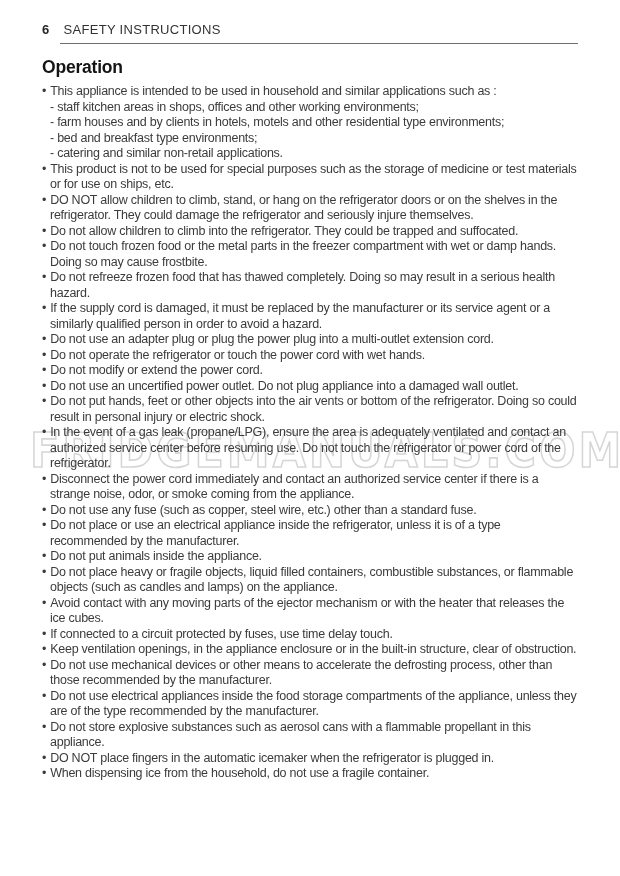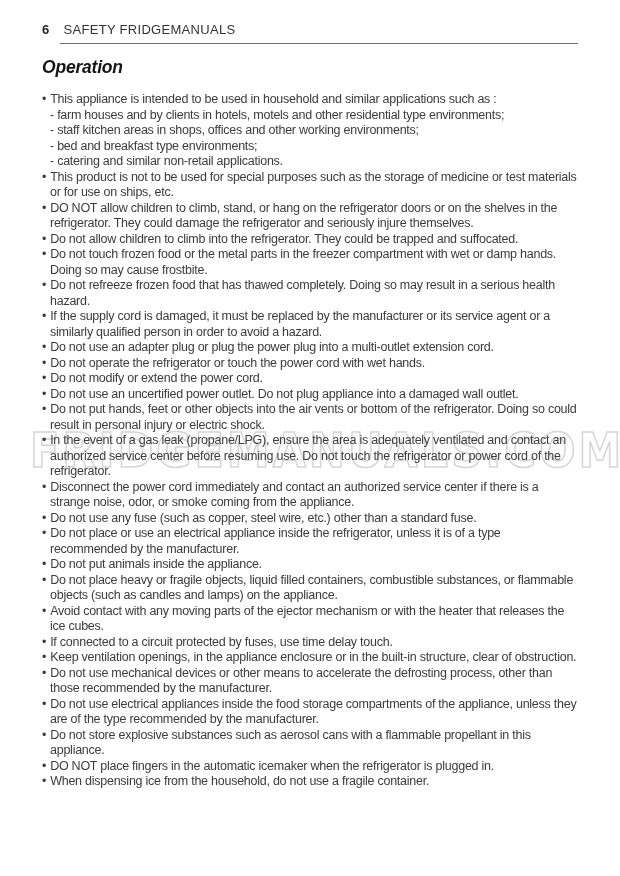--- a/index.html
+++ b/index.html
@@ -41,21 +41,20 @@
   }
   
   .section-title {
     position: absolute;
     top: 57px;
     left: 42px;
     font-size: 17.5px;
     font-weight: 700;
     color: #141414;
     letter-spacing: -0.2px;
-    font-style: italic;
   }
   
   .watermark {
     position: absolute;
     top: 423px;
     left: 30px;
     z-index: 1;
     font-family: "DejaVu Sans", sans-serif;
     font-weight: 700;
     font-size: 43px;
@@ -71,53 +70,52 @@
   .content {
     position: absolute;
     top: 84px;
     left: 42px;
     width: 538px;
     z-index: 2;
     font-size: 12.5px;
     line-height: 15.5px;
     letter-spacing: -0.25px;
     color: #3b3b3b;
-    margin-top: 8px;
   }
   .bullet-item {
     padding-left: 8px;
     text-indent: -8px;
   }
   .bullet-item .marker {
     padding-right: 4px;
   }
   .sub-item {
     padding-left: 8px;
     text-indent: 0;
   }
 </style>
 </head>
 <body>
 
 <div class="page">
 
   <div class="header">
-    <span class="page-num">6</span><span>SAFETY FRIDGEMANUALS</span>
+    <span class="page-num">6</span><span>SAFETY INSTRUCTIONS</span>
   </div>
 
   <div class="header-rule"></div>
 
   <div class="section-title">Operation</div>
 
   <div class="watermark">FRIDGEMANUALS.COM</div>
 
   <div class="content">
       <div class="bullet-item"><span class="marker">•</span><span>This appliance is intended to be used in household and similar applications such as :</span></div>
+      <div class="sub-item">- staff kitchen areas in shops, offices and other working environments;</div>
       <div class="sub-item">- farm houses and by clients in hotels, motels and other residential type environments;</div>
-      <div class="sub-item">- staff kitchen areas in shops, offices and other working environments;</div>
       <div class="sub-item">- bed and breakfast type environments;</div>
       <div class="sub-item">- catering and similar non-retail applications.</div>
       <div class="bullet-item"><span class="marker">•</span><span>This product is not to be used for special purposes such as the storage of medicine or test materials or for use on ships, etc.</span></div>
       <div class="bullet-item"><span class="marker">•</span><span>DO NOT allow children to climb, stand, or hang on the refrigerator doors or on the shelves in the refrigerator. They could damage the refrigerator and seriously injure themselves.</span></div>
       <div class="bullet-item"><span class="marker">•</span><span>Do not allow children to climb into the refrigerator. They could be trapped and suffocated.</span></div>
       <div class="bullet-item"><span class="marker">•</span><span>Do not touch frozen food or the metal parts in the freezer compartment with wet or damp hands. Doing so may cause frostbite.</span></div>
       <div class="bullet-item"><span class="marker">•</span><span>Do not refreeze frozen food that has thawed completely. Doing so may result in a serious health hazard.</span></div>
       <div class="bullet-item"><span class="marker">•</span><span>If the supply cord is damaged, it must be replaced by the manufacturer or its service agent or a similarly qualified person in order to avoid a hazard.</span></div>
       <div class="bullet-item"><span class="marker">•</span><span>Do not use an adapter plug or plug the power plug into a multi-outlet extension cord.</span></div>
       <div class="bullet-item"><span class="marker">•</span><span>Do not operate the refrigerator or touch the power cord with wet hands.</span></div>

